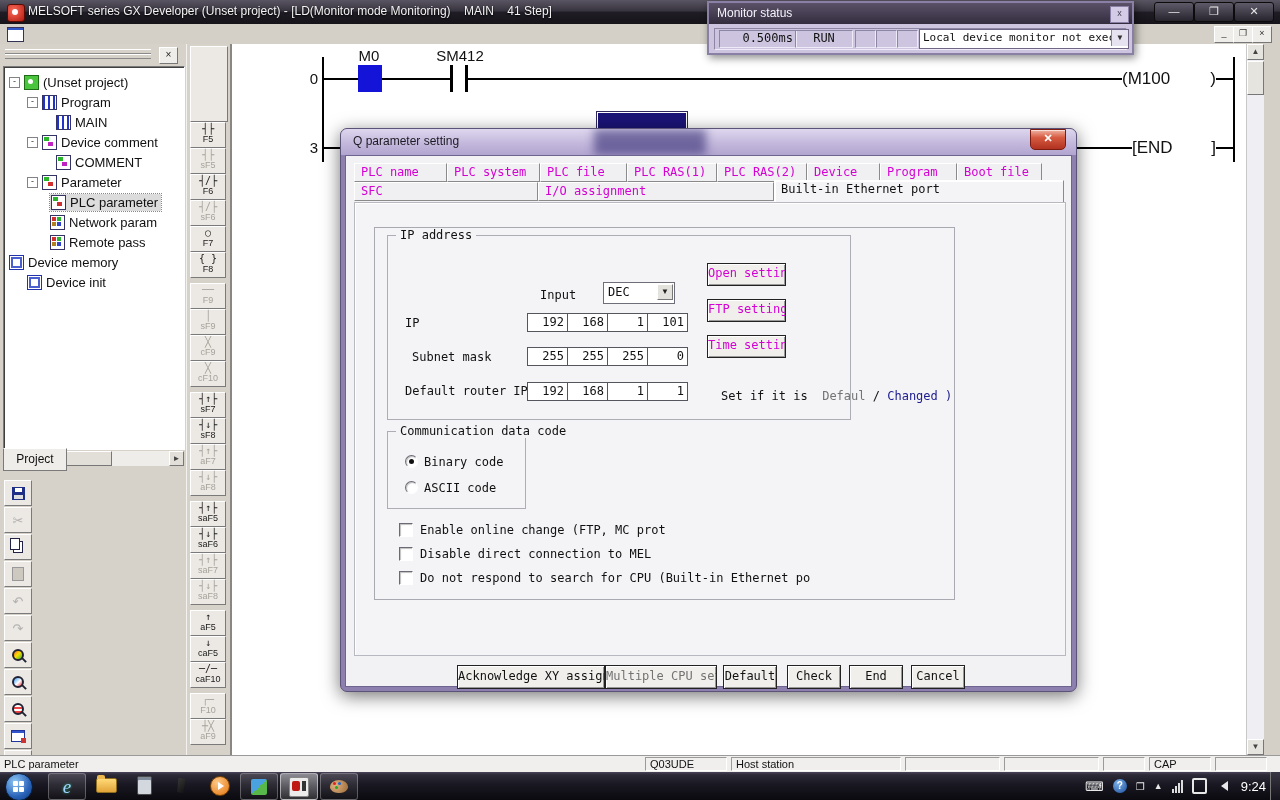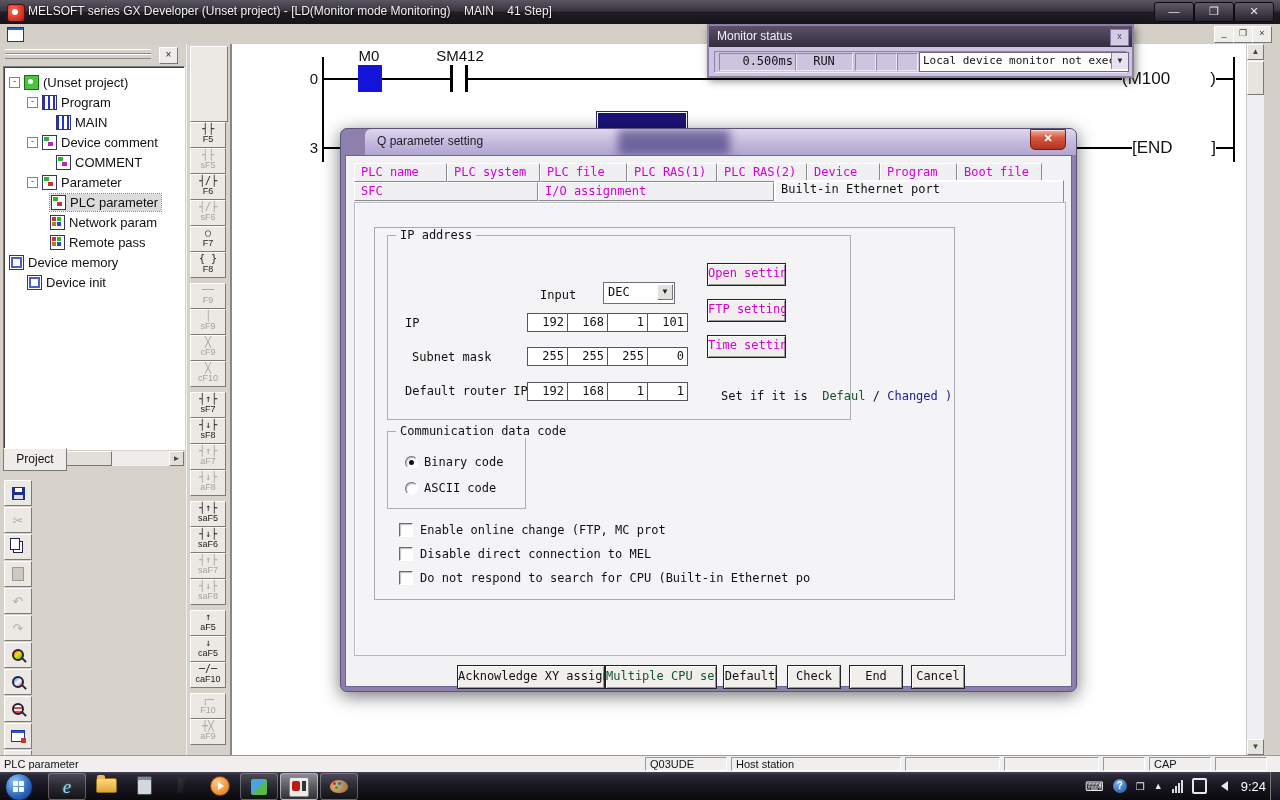--- a/index.html
+++ b/index.html
@@ -97,38 +97,38 @@
   .nocontact::before{left:0;} .nocontact::after{right:0;}
   .coilspan{position:absolute;background:#fff;display:flex;justify-content:space-between;font-size:17px;line-height:24px;}
   .vsb{position:absolute;right:0;top:0;width:17px;height:711px;background:#efeff3;border-left:1px solid #c8c8c8;}
   .vsb .arr{position:absolute;left:0;width:17px;height:16px;background:#e6e4df;border:1px solid;
     border-color:#fff #777 #777 #fff;font-size:8px;text-align:center;line-height:14px;color:#444;box-sizing:border-box;}
   .vsb .thumb{position:absolute;left:0;top:17px;width:17px;height:34px;background:#e6e4df;border:1px solid;
     border-color:#fff #777 #777 #fff;box-sizing:border-box;}
   #cursorblock{left:597px;top:112px;width:88px;height:50px;background:#1b1478;border:1px solid #fff;
     outline:1px solid #30285c;z-index:30;}
   
-  #monitor{left:707px;top:24px;width:423px;height:50px;z-index:60;background:#cdc5e0;
+  #monitor{left:707px;top:1px;width:423px;height:50px;z-index:60;background:#cdc5e0;
     border:2px solid #8a7fa5;box-shadow:2px 3px 8px rgba(0,0,0,.45);}
   #monitor .mtitle{position:absolute;left:0;top:0;right:0;height:21px;
     background:linear-gradient(180deg,#5b5168,#332d3e);color:#f5f3fa;font-size:12px;line-height:20px;padding-left:8px;}
   #monitor .mclose{position:absolute;right:3px;top:3px;width:17px;height:15px;background:#d4cce6;
     border:1px solid #8a7fa5;font-size:9px;line-height:13px;text-align:center;color:#443d55;}
   .mpanel{position:absolute;left:5px;top:25px;right:5px;height:20px;border:1px solid;border-color:#8d85a4 #efeaf8 #efeaf8 #8d85a4;}
   .mbox{position:absolute;top:1px;height:16px;border:1px solid;border-color:#8d85a4 #efeaf8 #efeaf8 #8d85a4;
     font-family:"DejaVu Sans Mono",monospace;font-size:12px;line-height:15px;}
   .mdrop{position:absolute;top:0;height:18px;background:#fff;border:1px solid #6e6684;
     font-family:"DejaVu Sans Mono",monospace;font-size:11px;line-height:16px;padding-left:3px;overflow:hidden;white-space:nowrap;}
   .mdroparr{position:absolute;right:0;top:0;width:16px;height:16px;background:#e6e2ef;border-left:1px solid #8d85a4;
     font-size:8px;text-align:center;line-height:15px;color:#333;}
   
   #dlg{left:340px;top:128px;width:735px;height:562px;z-index:40;background:#8d7fae;border-radius:7px;
     box-shadow:0 4px 18px rgba(0,0,0,.55);border:1px solid #5c5378;}
   .dtitle{position:absolute;left:0;top:0;right:0;height:26px;border-radius:6px 6px 0 0;overflow:hidden;
-    background:linear-gradient(180deg,#ded7ee 0,#c3b8dc 55%,#b2a5d0 100%);margin-left:24px;}
+    background:linear-gradient(180deg,#ded7ee 0,#c3b8dc 55%,#b2a5d0 100%);}
   .dtitle .dk{position:absolute;left:253px;top:0;width:112px;height:26px;background:rgba(26,18,96,.5);filter:blur(5px);}
   .dtitle .txt{position:absolute;left:12px;top:5px;font-size:12px;color:#1c1a22;}
   .dclose{position:absolute;right:10px;top:0;width:34px;height:19px;border-radius:0 0 5px 5px;
     background:linear-gradient(180deg,#f0b3a4,#d65a40 40%,#b03220);border:1px solid #7c1c10;
     color:#fff;font-size:11px;font-weight:bold;text-align:center;line-height:17px;box-shadow:inset 0 1px 0 rgba(255,255,255,.6);}
   .dbody{position:absolute;left:4px;top:26px;right:4px;bottom:4px;background:#f2f1f4;border:1px solid #6e6490;}
   .tab{position:absolute;height:19px;box-sizing:border-box;border:1px solid;border-color:#fff #8a8a8a #8a8a8a #fff;
     background:#f0eff2;font-family:"DejaVu Sans Mono",monospace;font-size:12px;line-height:17px;
     padding-left:6px;color:#d400d4;overflow:hidden;white-space:nowrap;}
   .tab.active{height:22px;border-bottom:none;background:#f4f3f6;color:#111;z-index:2;box-shadow:inset 1px 1px 0 #fff;}
@@ -140,29 +140,29 @@
     font-family:"DejaVu Sans Mono",monospace;font-size:12px;white-space:nowrap;}
   .flabel{position:absolute;font-family:"DejaVu Sans Mono",monospace;font-size:12px;white-space:nowrap;}
   .combo{position:absolute;width:70px;height:20px;background:#fff;border:1px solid #6e6e78;}
   .combo .val{position:absolute;left:4px;top:2px;font-family:"DejaVu Sans Mono",monospace;font-size:12px;}
   .combo .carr{position:absolute;right:1px;top:1px;width:16px;height:16px;background:#e4e2dd;border:1px solid;
     border-color:#fff #777 #777 #fff;font-size:8px;text-align:center;line-height:14px;color:#222;box-sizing:border-box;}
   .octrow{position:absolute;display:flex;}
   .oct{width:41px;height:19px;background:#fff;border:1px solid #55555e;margin-left:-1px;box-sizing:border-box;
     font-family:"DejaVu Sans Mono",monospace;font-size:12px;line-height:17px;text-align:right;padding-right:3px;}
   .sidebtn{position:absolute;left:332px;width:77px;height:21px;color:#d400d4;line-height:19px;}
-  .radio{position:absolute;display:flex;align-items:flex-end;font-family:"DejaVu Sans Mono",monospace;font-size:12px;}
+  .radio{position:absolute;display:flex;align-items:flex-start;font-family:"DejaVu Sans Mono",monospace;font-size:12px;}
   .rdot{width:11px;height:11px;border-radius:50%;background:#fff;border:1px solid;border-color:#6a6a74 #fff #fff #6a6a74;
     box-shadow:inset 1px 1px 1px rgba(0,0,0,.25);margin-right:6px;position:relative;}
   .rdot.on::after{content:"";position:absolute;left:3px;top:3px;width:5px;height:5px;border-radius:50%;background:#111;}
   .check{position:absolute;display:flex;align-items:center;font-family:"DejaVu Sans Mono",monospace;font-size:12px;}
   .cbox{width:12px;height:12px;background:#fff;border:1px solid;border-color:#6a6a74 #fff #fff #6a6a74;
     box-shadow:inset 1px 1px 1px rgba(0,0,0,.25);margin-right:7px;}
   .bbtn{position:absolute;top:509px;height:22px;}
-  .magenta{color:#14532d;}
+  .magenta{color:#737373;}
   .notewrap{position:absolute;left:346px;top:161px;font-family:"DejaVu Sans Mono",monospace;font-size:12px;white-space:pre;}
   
   #statusbar{left:0;top:755px;width:1280px;height:17px;background:#f0efee;border-top:1px solid #9a9a9a;font-size:12px;}
   .scell{position:absolute;top:1px;height:14px;border:1px solid;border-color:#9a9a9a #fff #fff #9a9a9a;
     font-size:11px;line-height:13px;padding-left:4px;box-sizing:border-box;}
   
   #taskbar{left:0;top:772px;width:1280px;height:28px;z-index:80;
     background:linear-gradient(180deg,#4b4459 0,#2d2a38 10%,#191721 45%,#0b0a0f 100%);}
   .orb{position:absolute;left:5px;top:1px;width:26px;height:26px;border-radius:50%;
     background:radial-gradient(circle at 35% 30%,#8ec8f5,#2a62b8 60%,#0c3a7e);border:1px solid #071f3f;position:absolute;}

